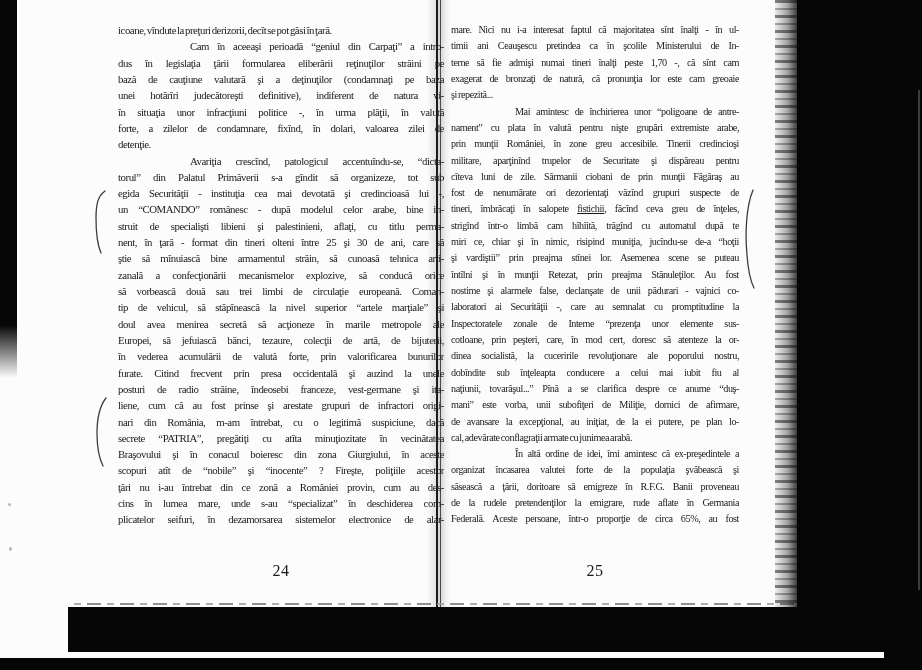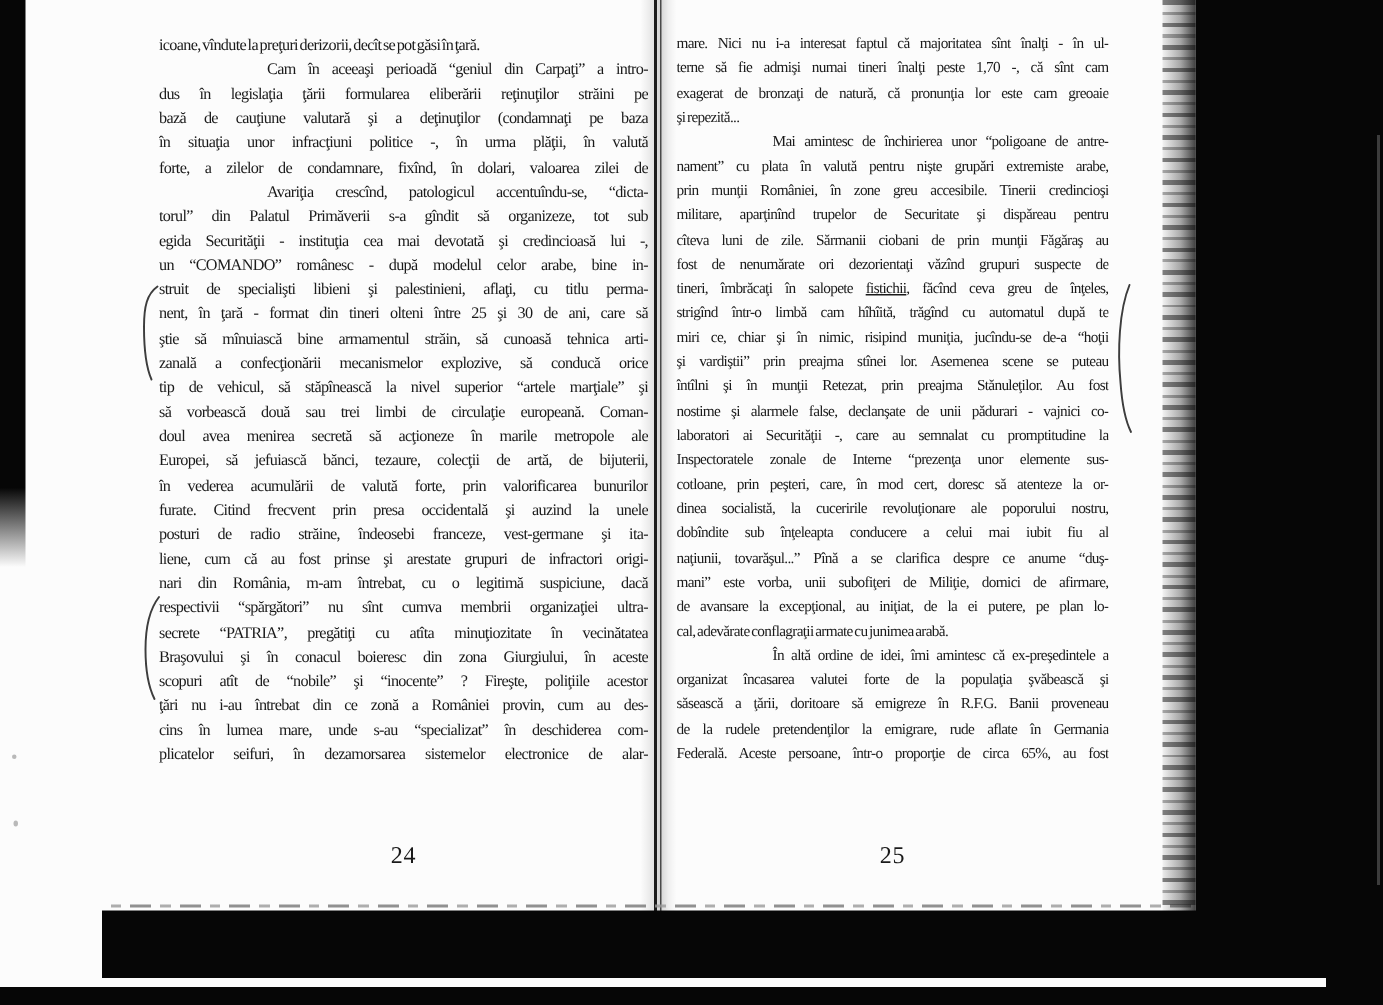--- a/index.html
+++ b/index.html
@@ -7,21 +7,21 @@
   }
   html,body{margin:0;padding:0;background:#888;}
   .screen{
     position:relative; width:922px; height:670px; overflow:hidden;
     background:var(--paper);
     font-family:"Liberation Serif","DejaVu Serif",serif;
     color:var(--ink);
   }
   
   .page-col{position:absolute; top:22px;}
-  .page-col.left{left:106px; width:326px;}
+  .page-col.left{left:118px; width:326px;}
   .page-col.right{left:451px; width:288px;}
   .textblock{position:relative; width:100%;}
   .left .textblock .line{
     font-size:10.8px; letter-spacing:-0.45px; word-spacing:-1.2px;
   }
   .right .textblock .line{
     font-size:10.2px; letter-spacing:-0.45px; word-spacing:-1.0px;
   }
   .line{
     height:16.32px; line-height:16.32px; overflow:hidden;
@@ -89,53 +89,55 @@
   <div class="spine-shade"></div>
   <div class="spine-line-1"></div>
   <div class="spine-line-2"></div>
 
   <div class="page-col left">
     <div class="textblock">
         <div class="line end">icoane, vîndute la preţuri derizorii, decît se pot găsi în ţară.</div>
         <div class="line indent">Cam în aceeaşi perioadă “geniul din Carpaţi” a intro-</div>
         <div class="line">dus în legislaţia ţării formularea eliberării reţinuţilor străini pe</div>
         <div class="line">bază de cauţiune valutară şi a deţinuţilor (condamnaţi pe baza</div>
+        <div class="line">unei hotărîri judecătoreşti definitive), indiferent de natura vi-</div>
         <div class="line">în situaţia unor infracţiuni politice -, în urma plăţii, în valută</div>
         <div class="line">forte, a zilelor de condamnare, fixînd, în dolari, valoarea zilei de</div>
+        <div class="line end">detenţie.</div>
         <div class="line indent">Avariţia crescînd, patologicul accentuîndu-se, “dicta-</div>
         <div class="line">torul” din Palatul Primăverii s-a gîndit să organizeze, tot sub</div>
         <div class="line">egida Securităţii - instituţia cea mai devotată şi credincioasă lui -,</div>
         <div class="line">un “COMANDO” românesc - după modelul celor arabe, bine in-</div>
         <div class="line">struit de specialişti libieni şi palestinieni, aflaţi, cu titlu perma-</div>
         <div class="line">nent, în ţară - format din tineri olteni între 25 şi 30 de ani, care să</div>
         <div class="line">ştie să mînuiască bine armamentul străin, să cunoasă tehnica arti-</div>
         <div class="line">zanală a confecţionării mecanismelor explozive, să conducă orice</div>
+        <div class="line">să vorbească două sau trei limbi de circulaţie europeană. Coman-</div>
         <div class="line">tip de vehicul, să stăpînească la nivel superior “artele marţiale” şi</div>
-        <div class="line">să vorbească două sau trei limbi de circulaţie europeană. Coman-</div>
         <div class="line">doul avea menirea secretă să acţioneze în marile metropole ale</div>
         <div class="line">Europei, să jefuiască bănci, tezaure, colecţii de artă, de bijuterii,</div>
         <div class="line">în vederea acumulării de valută forte, prin valorificarea bunurilor</div>
         <div class="line">furate. Citind frecvent prin presa occidentală şi auzind la unele</div>
         <div class="line">posturi de radio străine, îndeosebi franceze, vest-germane şi ita-</div>
         <div class="line">liene, cum că au fost prinse şi arestate grupuri de infractori origi-</div>
         <div class="line">nari din România, m-am întrebat, cu o legitimă suspiciune, dacă</div>
-        <div class="line">respectivii “spărgători” nu sînt cumva membrii organizaţiei ultra-</div>
         <div class="line">secrete “PATRIA”, pregătiţi cu atîta minuţiozitate în vecinătatea</div>
         <div class="line">Braşovului şi în conacul boieresc din zona Giurgiului, în aceste</div>
         <div class="line">scopuri atît de “nobile” şi “inocente” ? Fireşte, poliţiile acestor</div>
         <div class="line">ţări nu i-au întrebat din ce zonă a României provin, cum au des-</div>
         <div class="line">cins în lumea mare, unde s-au “specializat” în deschiderea com-</div>
         <div class="line">plicatelor seifuri, în dezamorsarea sistemelor electronice de alar-</div>
       </div>
     <div class="pagenum">24</div>
   </div>
 
   <div class="page-col right">
     <div class="textblock">
         <div class="line">mare. Nici nu i-a interesat faptul că majoritatea sînt înalţi - în ul-</div>
+        <div class="line">timii ani Ceauşescu pretindea ca în şcolile Ministerului de In-</div>
         <div class="line">terne să fie admişi numai tineri înalţi peste 1,70 -, că sînt cam</div>
         <div class="line">exagerat de bronzaţi de natură, că pronunţia lor este cam greoaie</div>
         <div class="line end">şi repezită...</div>
         <div class="line indent">Mai amintesc de închirierea unor “poligoane de antre-</div>
         <div class="line">nament” cu plata în valută pentru nişte grupări extremiste arabe,</div>
         <div class="line">prin munţii României, în zone greu accesibile. Tinerii credincioşi</div>
         <div class="line">militare, aparţinînd trupelor de Securitate şi dispăreau pentru</div>
         <div class="line">cîteva luni de zile. Sărmanii ciobani de prin munţii Făgăraş au</div>
         <div class="line">fost de nenumărate ori dezorientaţi văzînd grupuri suspecte de</div>
         <div class="line">tineri, îmbrăcaţi în salopete <u>fistichii</u>, făcînd ceva greu de înţeles,</div>

